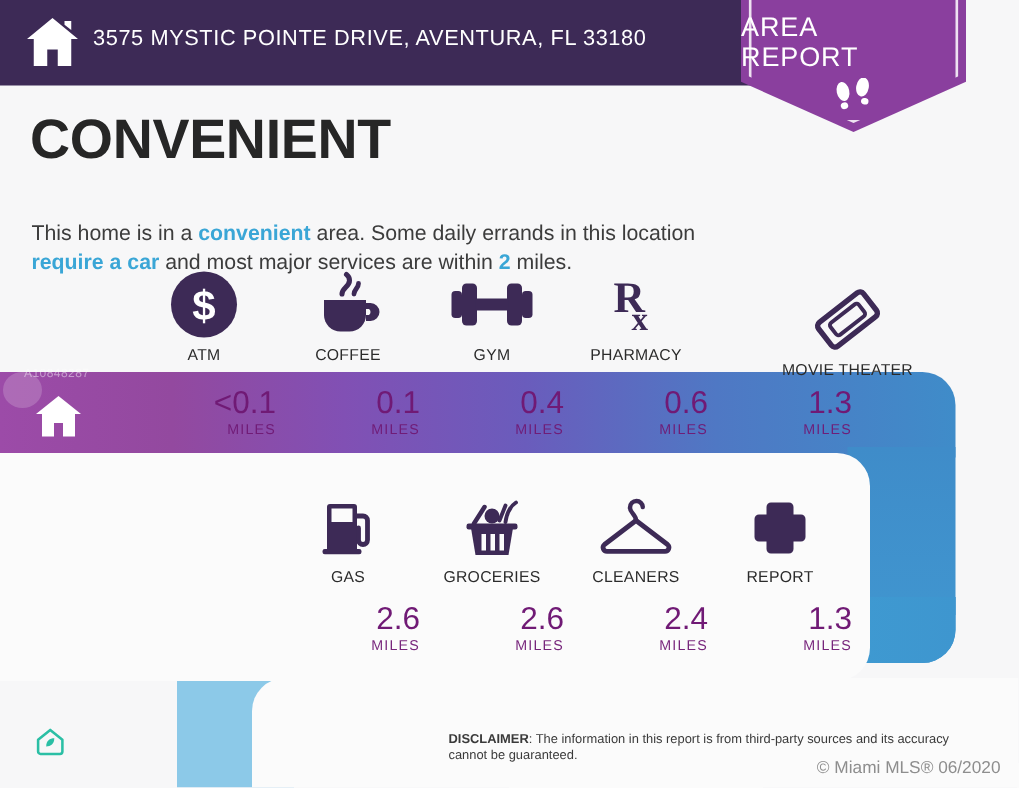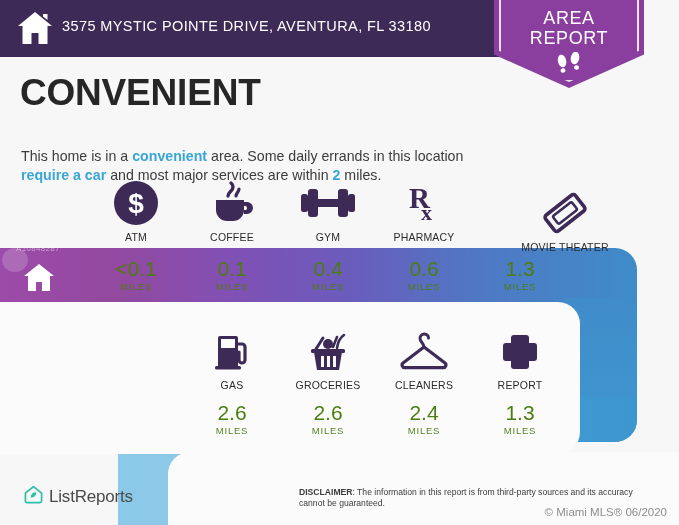--- a/index.html
+++ b/index.html
@@ -35,21 +35,21 @@
   .badge-inner{
     position:absolute;left:499px;top:0;width:140px;height:82px;
     border:2px solid rgba(255,255,255,.85);
     border-top:none;
     box-sizing:border-box;
     clip-path:polygon(0 0,100% 0,100% 62%,50% 100%,0 62%);
     z-index:7;pointer-events:none;
   }
   .badge-txt{
     position:absolute;left:494px;top:8px;width:150px;
-    text-align:center;color:#fff;z-index:8;
+    text-align:left;color:#fff;z-index:8;
     font-size:18px;font-weight:400;line-height:20px;letter-spacing:.6px;
   }
   .badge-feet{
     position:absolute;left:494px;top:52px;width:150px;text-align:center;z-index:8;
   }
 
   
   .title{
     position:absolute;left:20px;top:72px;
     font-size:37px;font-weight:bold;color:#262626;letter-spacing:-0.2px;
@@ -75,21 +75,21 @@
 
   
   .iconrow{position:absolute;z-index:4;}
   .icell{position:absolute;text-align:center;width:96px;}
   .icell .glyph{height:48px;display:flex;align-items:flex-end;justify-content:center;}
   .icell .lbl{
     margin-top:5px;font-size:10.5px;font-weight:normal;color:#2b2b2b;letter-spacing:.2px;
   }
 
   
-  .dcell{position:absolute;text-align:center;width:96px;z-index:4;color:#4d7c0f;}
+  .dcell{position:absolute;text-align:right;width:96px;z-index:4;color:#701a75;}
   .dcell .val{font-size:21px;line-height:22px;font-weight:400;}
   .dcell .unit{font-size:9.5px;letter-spacing:.8px;margin-top:1px;opacity:.95;}
 
   
   .wm{
     position:absolute;left:16px;top:244px;z-index:5;
     color:rgba(255,255,255,.45);font-size:8px;letter-spacing:.3px;
     font-family:"Liberation Sans", sans-serif;
   }
   .wm-blob{
@@ -337,21 +337,20 @@
     <div class="unit">MILES</div>
   </div>
 
   <div class="lr-logo">
     <span>
       <svg width="19" height="19" viewBox="0 0 19 19">
         <path d="M9.5 1.6 L17.6 8.2 V16 a1.6 1.6 0 0 1 -1.6 1.6 H3 A1.6 1.6 0 0 1 1.4 16 V8.2 Z" fill="none" stroke="#2bbfa5" stroke-width="1.7" stroke-linejoin="round"></path>
         <path d="M12.2 7.2 C12.2 11 9.8 12.6 6.8 12.6 C6.8 8.8 9.2 7.2 12.2 7.2 Z" fill="#2bbfa5"></path>
       </svg>
     </span>
-    <span class="lr-text">ListReports</span>
   </div>
 
   <div class="disclaimer"><b>DISCLAIMER</b><span>: The information in this report is from third-party sources and its accuracy cannot be guaranteed.</span>
   </div>
 
   <div class="copyright">© Miami MLS® 06/2020</div>
 
 </div>
 
 </body></html>

